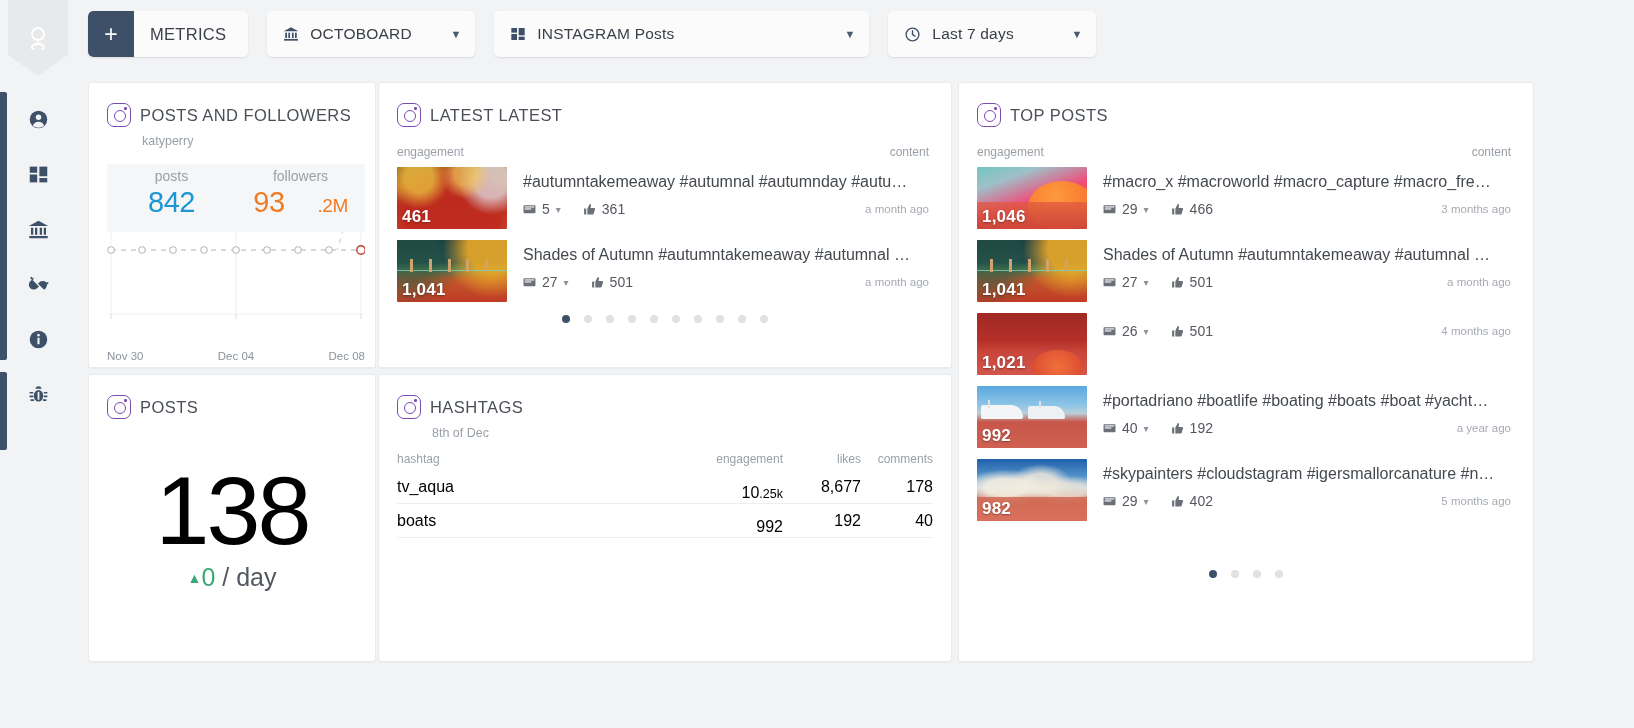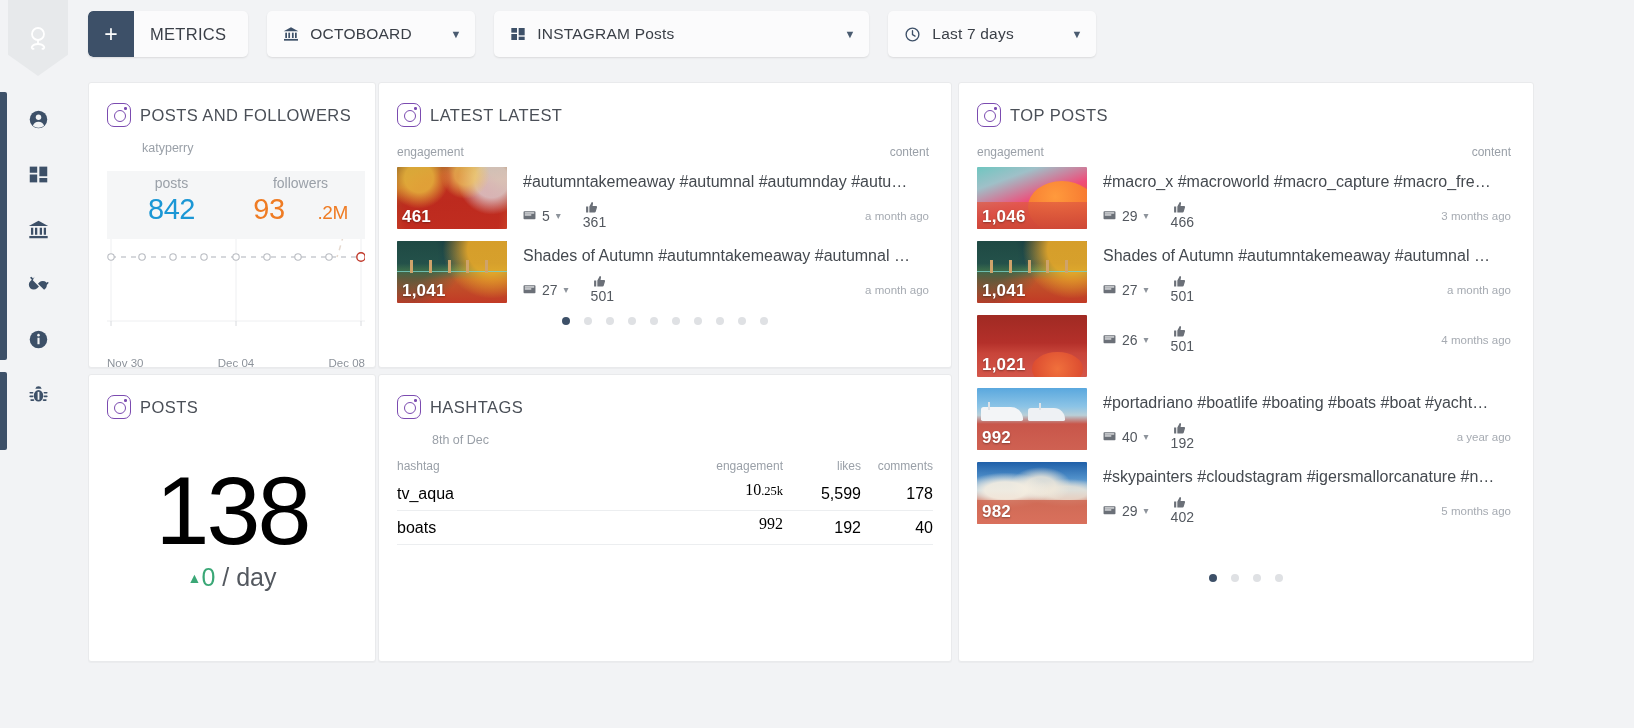--- a/index.html
+++ b/index.html
@@ -108,21 +108,21 @@
   }
   .ig-badge::after {
     content:''; position:absolute; right:3px; top:3px;
     width:2.6px; height:2.6px; border-radius:50%; background:#7b4bb0;
   }
   .card-title {
     margin-left: 9px; font-size: 16.5px; color: #4a4f57;
     letter-spacing: .45px;
   }
   .card-sub {
-    font-size: 12.5px; color: #9aa0a8; margin-left: 53px; margin-top: 14px;
+    font-size: 12.5px; color: #9aa0a8; margin-left: 53px; margin-top: 7px;
   }
 
   
   .pf-body { position: relative; margin-top: 2px; height: 212px; }
   .pf-panel {
     position: absolute; left: 18px; top: 14px; width: 258px; height: 68px;
     background: #f5f6f7;
     display: flex;
   }
   .pf-col { flex: 1; text-align: center; padding-top: 4px; }
@@ -161,41 +161,41 @@
     letter-spacing: .2px;
   }
   .pbody { flex: 1; min-width: 0; padding-left: 16px; }
   .ptext {
     font-size: 16px; color: #44494f;
     white-space: nowrap; overflow: hidden; text-overflow: ellipsis;
     padding-top: 6px;
   }
   .pmeta { display: flex; align-items: center; margin-top: 10px; font-size: 14px; color: #53585f; }
   .pmeta .grp { display: flex; align-items: center; }
-  .pmeta .grp.likes { margin-left: 22px; flex-direction: column; }
+  .pmeta .grp.likes { margin-left: 22px; }
   .pmeta .chev { margin-left: 6px; color: #8d939b; font-size: 10px; }
   .pmeta .ago { margin-left: auto; font-size: 11.5px; color: #a6abb2; }
   .pmeta svg { margin-right: 6px; }
 
   .dots { display: flex; justify-content: center; gap: 14px; margin-top: 10px; }
   .dot { width: 8px; height: 8px; border-radius: 50%; background: #dfe1e4; cursor: pointer; }
   .dot.on { background: #3d5068; }
 
   
   .ht-table { margin-top: 12px; padding: 0 18px 0 18px; }
   .ht-row { display: flex; align-items: flex-end; font-size: 12px; color: #9aa0a8;
             padding-bottom: 4px; }
   .ht-row .c0 { flex: 1; }
   .ht-row .c1 { width: 108px; text-align: right; }
   .ht-row .c2 { width: 78px;  text-align: right; }
   .ht-row .c3 { width: 72px;  text-align: right; }
   .ht-data { display: flex; align-items: center; font-size: 16px; color: #000000;
              height: 34px; }
   .ht-data .c0 { flex: 1; border-bottom: 1px solid #eceef0; height: 34px; line-height: 34px; }
-  .ht-data .c1 { width: 108px; text-align: right; border-bottom: 1px solid #eceef0; height: 34px; line-height: 26px; font-family: Liberation Serif, serif; }
+  .ht-data .c1 { width: 108px; text-align: right; border-bottom: 1px solid #eceef0; height: 34px; line-height: 46px; }
   .ht-data .c2 { width: 78px;  text-align: right; border-bottom: 1px solid #eceef0; height: 34px; line-height: 34px; }
   .ht-data .c3 { width: 72px;  text-align: right; border-bottom: 1px solid #eceef0; height: 34px; line-height: 34px; }
   .ht-data .sm { font-size: 12.5px; }
 
   .tp-list { margin-top: 0; }
 </style>
 </head>
 <body>
 
 <div class="rail">
@@ -661,21 +661,21 @@
     <div class="ht-table">
       <div class="ht-row">
         <span class="c0">hashtag</span>
         <span class="c1">engagement</span>
         <span class="c2">likes</span>
         <span class="c3">comments</span>
       </div>
       <div class="ht-data">
         <span class="c0">tv_aqua</span>
         <span class="c1"><span>10</span><span class="sm">.25k</span></span>
-        <span class="c2">5,599</span>
+        <span class="c2">8,677</span>
         <span class="c3">178</span>
       </div>
       <div class="ht-data">
         <span class="c0">boats</span>
         <span class="c1"><span>992</span><span class="sm"></span></span>
         <span class="c2">192</span>
         <span class="c3">40</span>
       </div>
     </div>
   </div>

